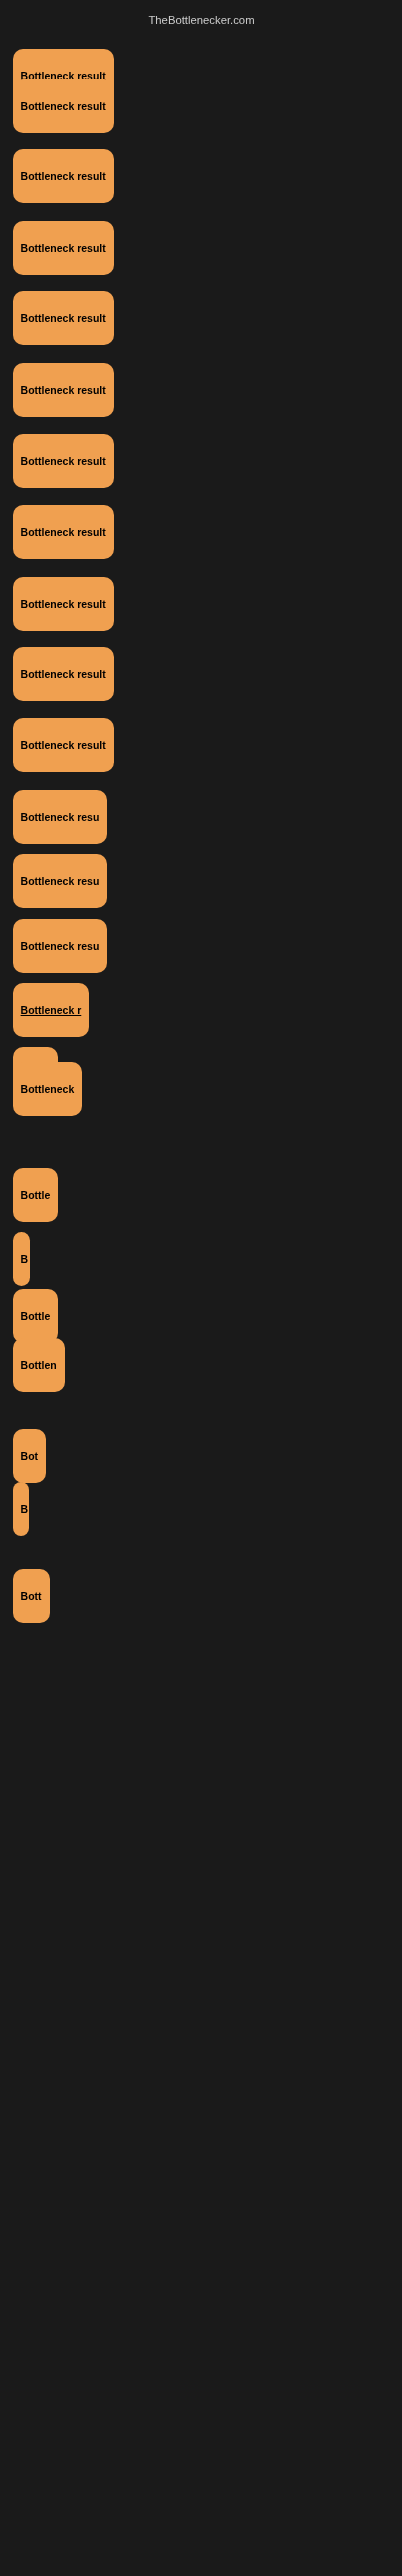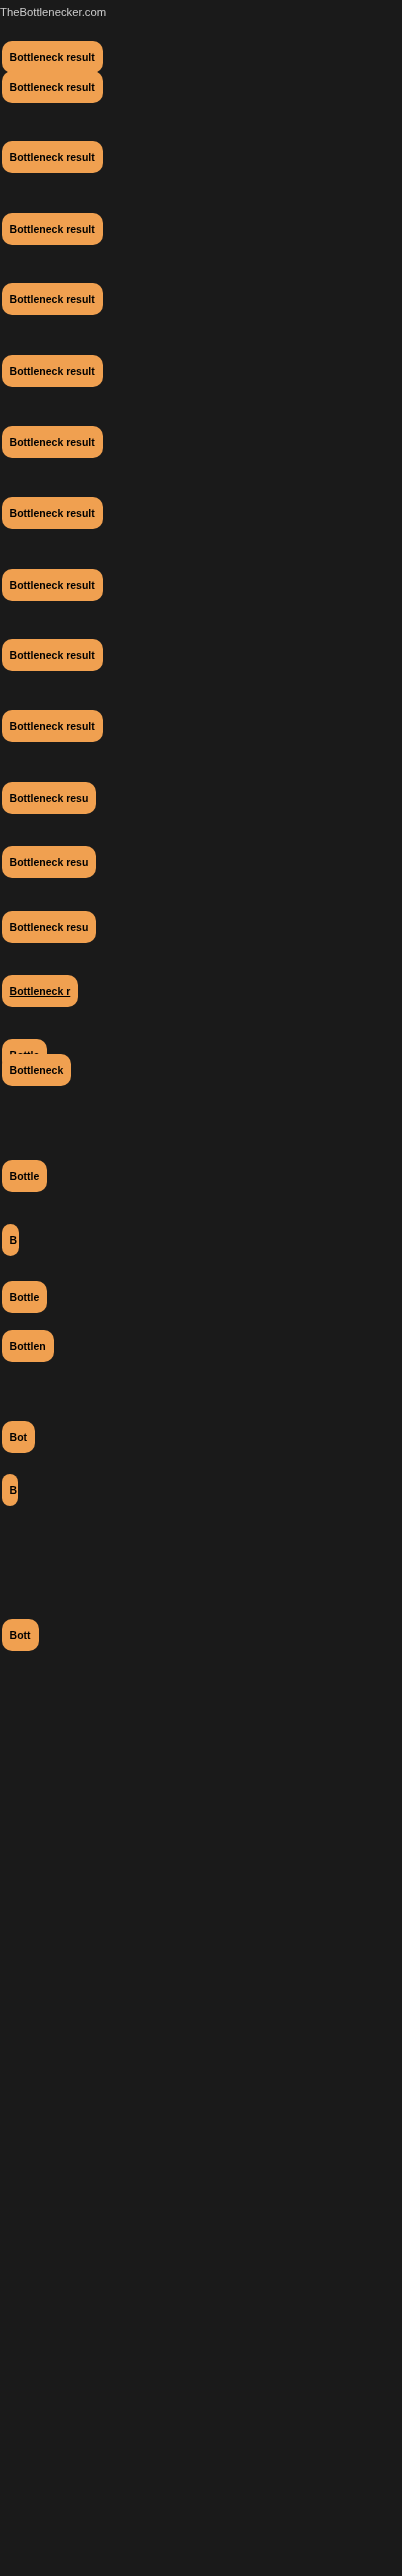--- a/index.html
+++ b/index.html
@@ -10,37 +10,39 @@
 
     body {
       background-color: #1a1a1a;
       width: 403px;
       min-height: 2576px;
       font-family: Arial, sans-serif;
       position: relative;
     }
 
     .site-title {
-      text-align: left;
+      text-align: center;
       color: #cccccc;
       font-size: 11.3px;
       padding: 6.4px 0;
       background-color: #1a1a1a;
+      margin-top: 8px;
     }
 
     .bottleneck-badge {
       display: inline-block;
       background-color: #f0a050;
       color: #000000;
       font-size: 10.5px;
       font-weight: bold;
-      padding: 10px 8px;
+      padding: 21px 8px;
       border-radius: 10px;
       white-space: nowrap;
       overflow: hidden;
+      margin-left: 11px;
     }
   </style>
 </head>
 <body>
 
 <div>
   <div class="site-title">TheBottlenecker.com</div>
 </div>
 
 <div style="position: relative; width: 403px; height: 2496px;">
@@ -60,15 +62,15 @@
     <div class="bottleneck-badge" style="position: absolute; left: 1.6px; top: 886px; max-width: 101px; overflow: hidden;">Bottleneck resu</div>
     <div class="bottleneck-badge" style="position: absolute; left: 1.6px; top: 950px; max-width: 89px; overflow: hidden; text-decoration: underline;">Bottleneck r</div>
     <div class="bottleneck-badge" style="position: absolute; left: 1.6px; top: 1014px; max-width: 64px; overflow: hidden;">Bottle</div>
     <div class="bottleneck-badge" style="position: absolute; left: 1.6px; top: 1029px; max-width: 72px; overflow: hidden;">Bottleneck</div>
     <div class="bottleneck-badge" style="position: absolute; left: 1.6px; top: 1135px; max-width: 56px; overflow: hidden;">Bottle</div>
     <div class="bottleneck-badge" style="position: absolute; left: 1.6px; top: 1199px; max-width: 17.7px; overflow: hidden;">B</div>
     <div class="bottleneck-badge" style="position: absolute; left: 1.6px; top: 1256px; max-width: 55px; overflow: hidden;">Bottle</div>
     <div class="bottleneck-badge" style="position: absolute; left: 1.6px; top: 1396px; max-width: 36px; overflow: hidden;">Bot</div>
     <div class="bottleneck-badge" style="position: absolute; left: 1.6px; top: 1305px; max-width: 60px; overflow: hidden;">Bottlen</div>
     <div class="bottleneck-badge" style="position: absolute; left: 1.6px; top: 1449px; max-width: 14.5px; overflow: hidden;">B</div>
-    <div class="bottleneck-badge" style="position: absolute; left: 1.6px; top: 1594px; max-width: 44px; overflow: hidden;">Bott</div>
+    <div class="bottleneck-badge" style="position: absolute; left: 1.6px; top: 1536px; max-width: 44px; overflow: hidden;">Bott</div>
   </div>
 
 
 </body></html>

